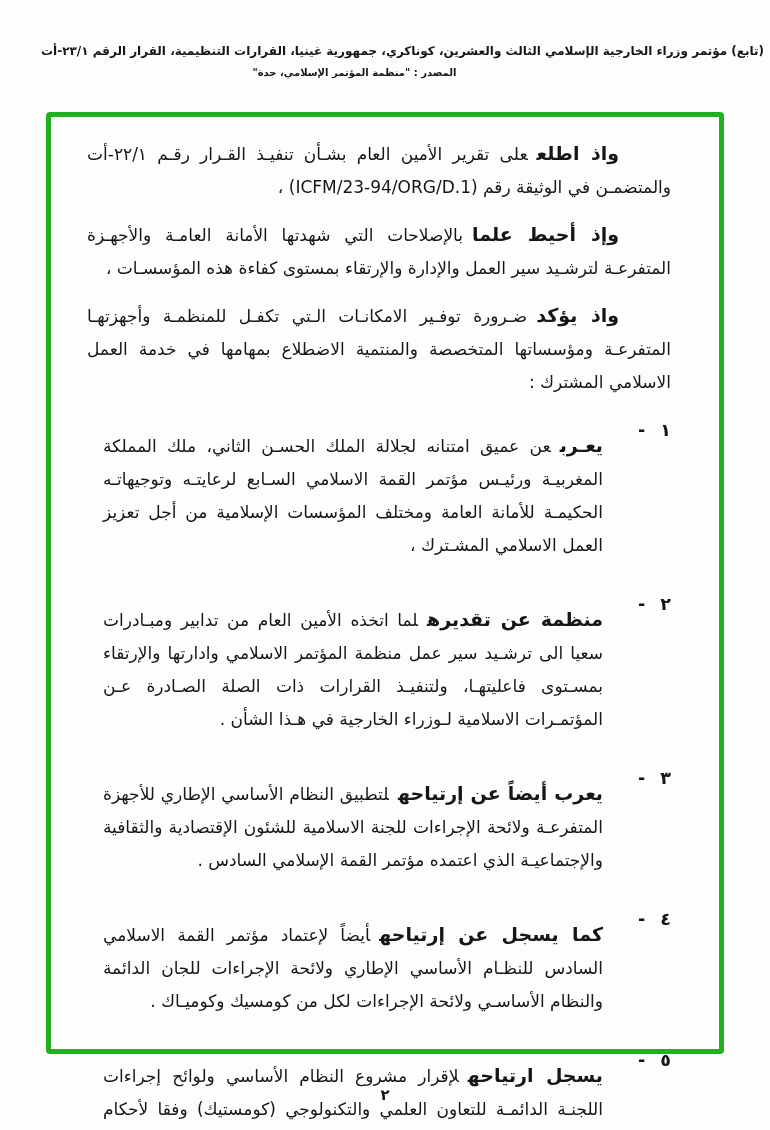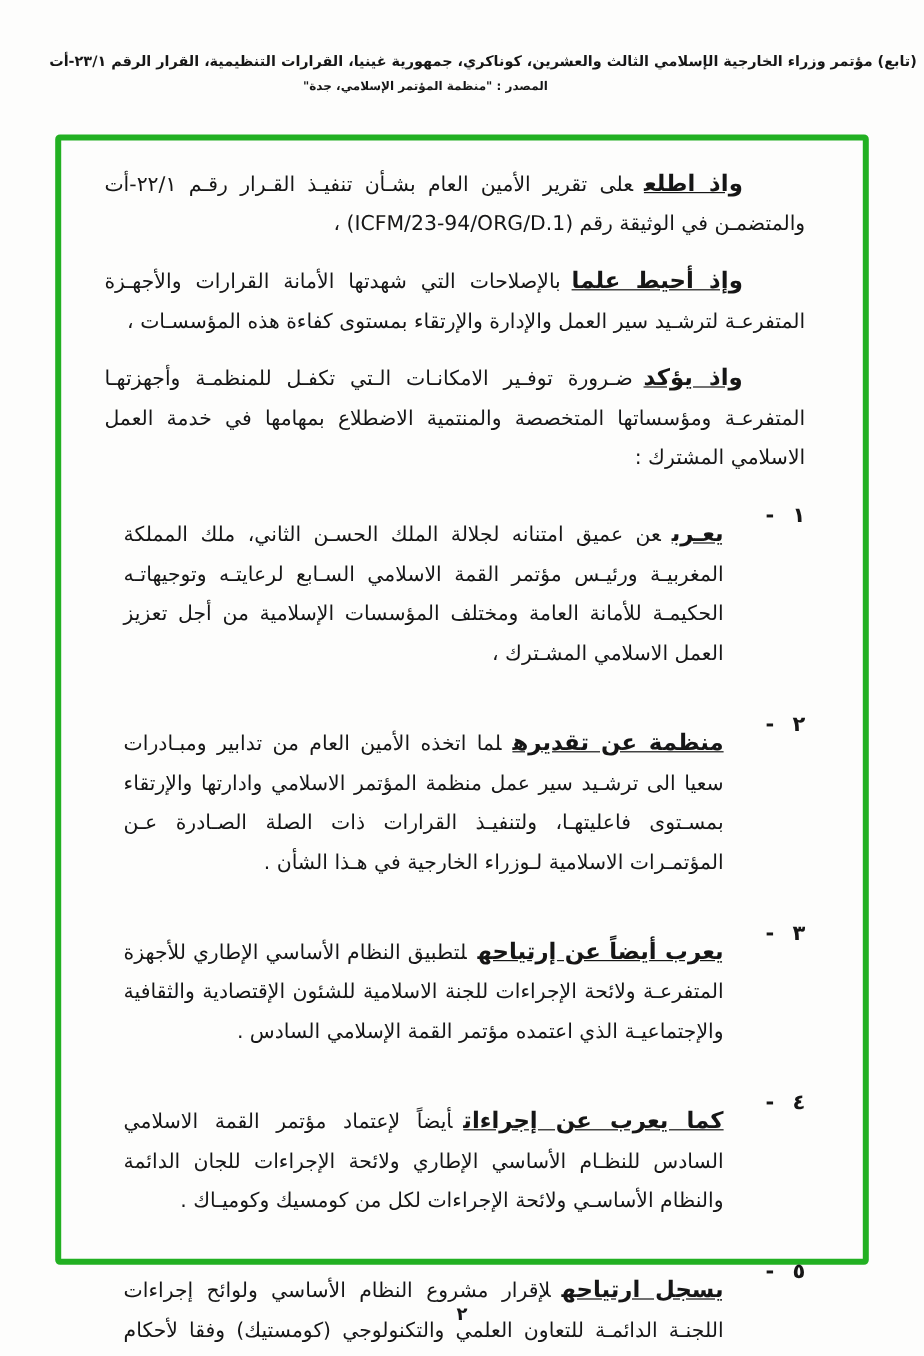--- a/index.html
+++ b/index.html
@@ -56,21 +56,20 @@
       margin: 0 0 14px 0;
       font-size: 17px;
       line-height: 33px;
       text-align: justify;
       text-indent: 52px;
     }
     .lead {
       font-weight: 700;
       font-size: 19px;
       margin-left: 9px;
-      text-decoration: underline;
     }
 
     
     .items { margin-top: 4px; }
     .item {
       display: flex;
       margin-bottom: 9px;
     }
     .item-num {
       flex: 0 0 52px;
@@ -111,21 +110,21 @@
     <div class="doc-header-source">المصدر :  "منظمة المؤتمر الإسلامي، جدة"</div>
   </header>
 
   <section class="frame" lang="ar">
 
     <div class="preamble">
       <p class="para">
         <span class="lead">واذ اطلع</span><span class="body-text">على تقرير الأمين العام بشـأن تنفيـذ القـرار رقـم ٢٢/١-أت والمتضمـن في الوثيقة رقم (ICFM/23-94/ORG/D.1) ،</span>
       </p>
       <p class="para">
-        <span class="lead">وإذ أحيط علما</span><span class="body-text">بالإصلاحات التي شهدتها الأمانة القرارات والأجهـزة المتفرعـة لترشـيد سير العمل والإدارة والإرتقاء بمستوى كفاءة هذه المؤسسـات ،</span>
+        <span class="lead">وإذ أحيط علما</span><span class="body-text">بالإصلاحات التي شهدتها الأمانة العامـة والأجهـزة المتفرعـة لترشـيد سير العمل والإدارة والإرتقاء بمستوى كفاءة هذه المؤسسـات ،</span>
       </p>
       <p class="para">
         <span class="lead">واذ يؤكد</span><span class="body-text">ضـرورة توفـير الامكانـات الـتي تكفـل للمنظمـة وأجهزتهـا المتفرعـة ومؤسساتها المتخصصة والمنتمية الاضطلاع بمهامها في خدمة العمل الاسلامي المشترك :</span>
       </p>
     </div>
 
     <div class="items">
 
       <div class="item">
         <div class="item-num">١ -</div>
@@ -144,21 +143,21 @@
       <div class="item">
         <div class="item-num">٣ -</div>
         <p class="item-text">
           <span class="lead">يعرب أيضاً عن إرتياحه</span><span class="body-text">لتطبيق النظام الأساسي الإطاري للأجهزة المتفرعـة ولائحة الإجراءات للجنة الاسلامية للشئون الإقتصادية والثقافية والإجتماعيـة الذي اعتمده مؤتمر القمة الإسلامي السادس .</span>
         </p>
       </div>
 
       <div class="item">
         <div class="item-num">٤ -</div>
         <p class="item-text">
-          <span class="lead">كما يعرب عن إجراءات</span><span class="body-text">أيضاً لإعتماد مؤتمر القمة الاسلامي السادس للنظـام الأساسي الإطاري ولائحة الإجراءات للجان الدائمة والنظام الأساسـي ولائحة الإجراءات لكل من كومسيك وكوميـاك .</span>
+          <span class="lead">كما يسجل عن إرتياحه</span><span class="body-text">أيضاً لإعتماد مؤتمر القمة الاسلامي السادس للنظـام الأساسي الإطاري ولائحة الإجراءات للجان الدائمة والنظام الأساسـي ولائحة الإجراءات لكل من كومسيك وكوميـاك .</span>
         </p>
       </div>
 
       <div class="item">
         <div class="item-num">٥ -</div>
         <p class="item-text">
           <span class="lead">يسجل ارتياحه</span><span class="body-text">لإقرار مشروع النظام الأساسي ولوائح إجراءات اللجنـة الدائمـة للتعاون العلمي والتكنولوجي (كومستيك) وفقا لأحكام القـرار رقـم ٢٢/١-أت (ق٥)، الصادر عن مؤتمر القمة الإسلامي السابع .</span>
         </p>
       </div>
 

